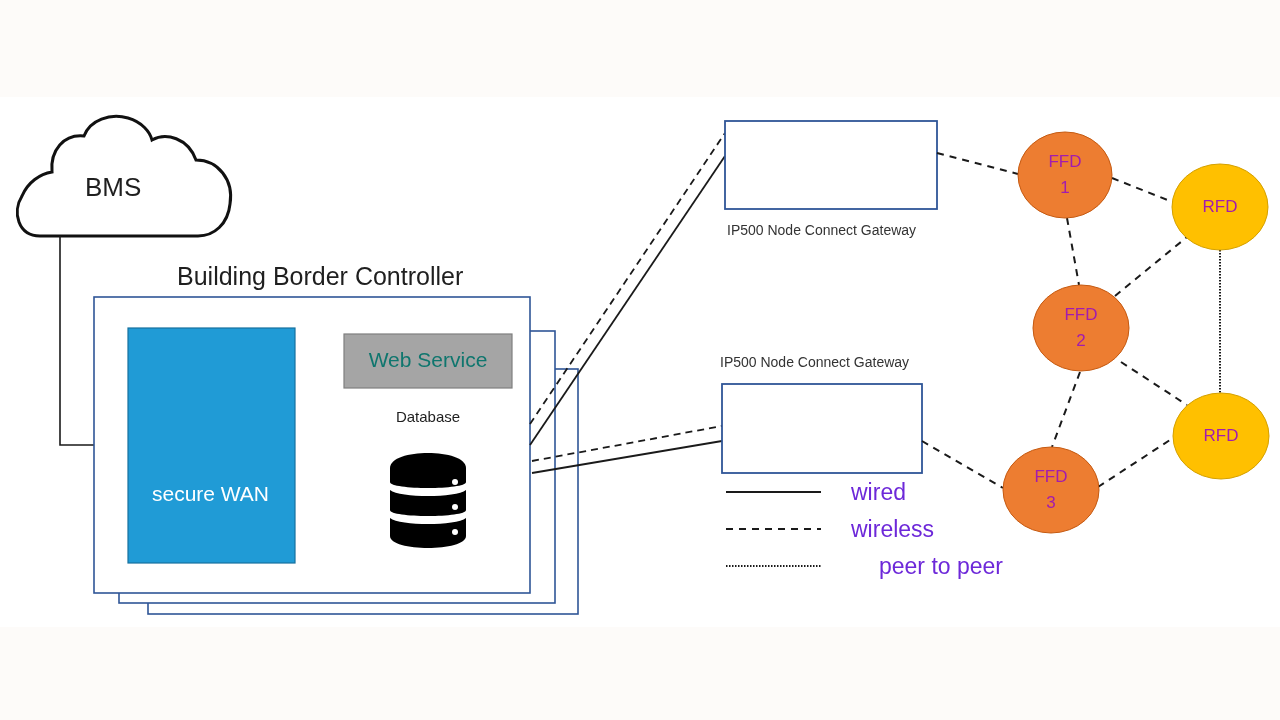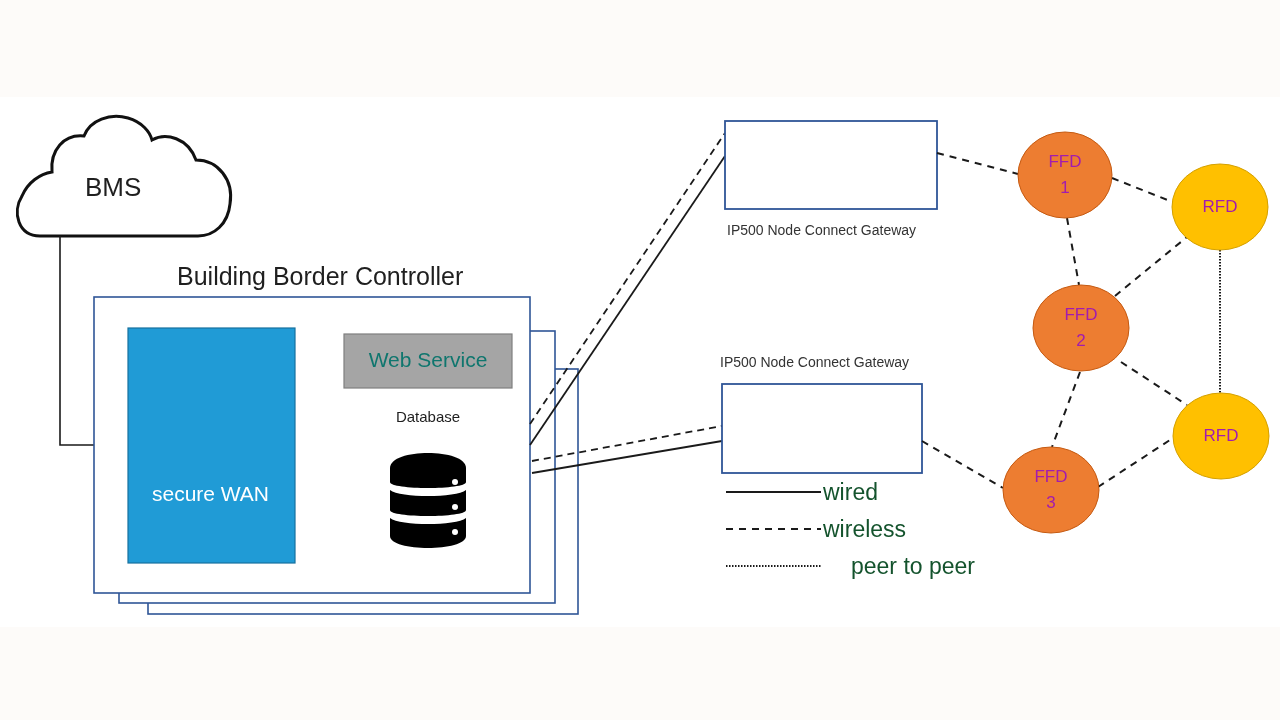--- a/index.html
+++ b/index.html
@@ -15,21 +15,21 @@
     }
     svg.diagram { position: absolute; left: 0; top: 0; width: 1280px; height: 720px; }
     .txt { position: absolute; white-space: nowrap; color: #1f1f1f; }
     .bms-label { left: 85px; top: 172px; font-size: 26px; }
     .bbc-label { left: 177px; top: 262px; font-size: 25px; }
     .wan-label { left: 128px; width: 165px; top: 434px; font-size: 21px; color: #ffffff; text-align: center; margin-top: 48px; }
     .web-label { left: 344px; width: 168px; top: 348px; font-size: 21px; color: #0f766e; text-align: center; }
     .db-label { left: 344px; width: 168px; top: 408px; font-size: 15px; text-align: center; }
     .gw1-label { left: 727px; top: 222px; font-size: 14px; color: #333; }
     .gw2-label { left: 720px; top: 354px; font-size: 14px; color: #333; }
-    .legend-label { left: 823px; font-size: 23px; color: #14532d; }
+    .legend-label { left: 851px; font-size: 23px; color: #6d28d9; }
     .node-label { color: #a21caf; font-size: 17px; text-align: center; line-height: 26px; width: 90px; }
   </style>
 </head>
 <body>
 
 <div class="canvas"></div>
 
 <svg class="diagram" viewBox="0 0 1280 720" xmlns="http://www.w3.org/2000/svg">
 
   <path d="M 40 236 C 18 236, 12 212, 22 196 C 28 182, 40 174, 52 172 C 50 150, 64 134, 84 136 C 90 120, 110 113, 128 118 C 142 122, 150 132, 152 140 C 166 132, 188 138, 196 160 C 218 160, 234 180, 230 204 C 228 224, 214 236, 198 236 Z" fill="#ffffff" stroke="#111111" stroke-width="3"></path>

